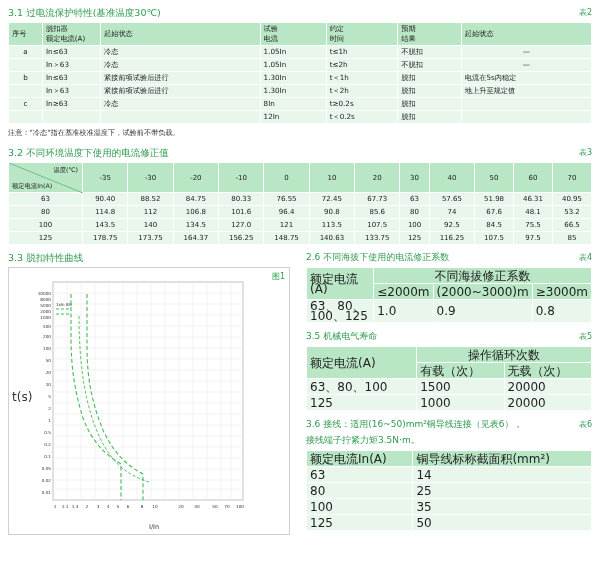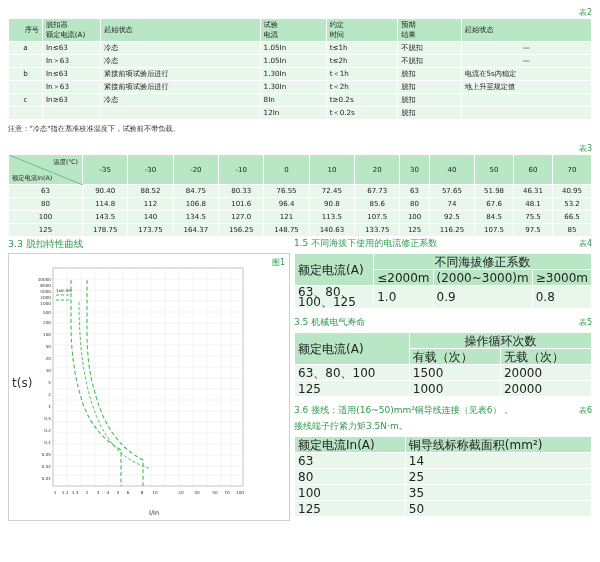--- a/index.html
+++ b/index.html
@@ -53,42 +53,42 @@
 
   .note {
     font-size: 7.2px;
     color: #333;
     margin: 3px 0 8px 0;
     line-height: 11px;
   }
 
   
   #t31 td { height: 12px; }
-  #t31 .rowlabel { text-align: right; width: 34px; margin-top: 8px; }
+  #t31 .rowlabel { text-align: left; width: 34px; margin-top: 8px; }
   #t31 .cell-in { width: 58px; }
 
   
   #t32 td { text-align: center; font-size: 7px; height: 13px; }
   #t32 .corner {
     position: relative;
     background: #b9e7c6;
     width: 74px; height: 30px;
     padding: 0;
   }
   #t32 .corner .lbl-top {
     position: absolute; right: 4px; top: 2px; font-size: 6.3px; white-space: nowrap;
   }
   #t32 .corner .lbl-bot {
     position: absolute; left: 3px; bottom: 1px; font-size: 6.3px; white-space: nowrap;
   }
   #t32 .corner svg { position: absolute; left: 0; top: 0; }
   #t32 .firstcol { text-align: center; }
 
   
-  .cols { display: flex; gap: 4px; }
+  .cols { display: flex; gap: 16px; margin-top: 6px; }
   .col-left { width: 282px; }
   .col-right { flex: 1; }
 
   .chart-box {
     border: 1px solid #cfcfcf;
     height: 268px;
     position: relative;
     background: #fff;
   }
   .chart-tag {
@@ -111,20 +111,21 @@
     font-size: 9px; color: #2e9b4e; line-height: 13px; margin: 0 0 3px 0;
   }
 </style>
 </head>
 <body>
 
 <div class="page">
 
   <div>
     <span class="tbl-tag">表2</span>
+    <div class="sec-title">3.1 过电流保护特性(基准温度30℃)</div>
 
     <table id="t31">
       <thead>
         <tr>
           <td class="c rowlabel">
             <div>序号</div>
           </td>
           <td class="cell-in">
             <div>脱扣器</div>
             <div>额定电流(A)</div>
@@ -204,20 +205,21 @@
           <td>脱扣</td>
           <td></td>
         </tr>
       </tbody>
     </table>
     <div class="note">注意："冷态"指在基准校准温度下，试验前不带负载。</div>
   </div>
 
   <div>
     <span class="tbl-tag">表3</span>
+    <div class="sec-title">3.2 不同环境温度下使用的电流修正值</div>
 
     <table id="t32">
       <thead>
         <tr>
           <td class="corner" rowspan="1">
             <svg width="74" height="30" viewBox="0 0 74 30">
               <line x1="0" y1="0" x2="74" y2="30" stroke="#6bbd85" stroke-width="1"></line>
             </svg>
             <span class="lbl-top">温度(℃)</span>
             <span class="lbl-bot">额定电流In(A)</span>
@@ -413,21 +415,21 @@
 
         <span class="chart-ylabel">t(s)</span>
         <span class="chart-xlabel">I/In</span>
       </div>
     </div>
 
     <div class="col-right">
 
       <div>
         <span class="tbl-tag">表4</span>
-        <div class="sec-title small">1.5 不同海拔下使用的电流修正系数</div>
+        <div class="sec-title small">2.6 不同海拔下使用的电流修正系数</div>
         <table id="t34">
           <thead>
             <tr>
               <td class="c1" rowspan="2">额定电流(A)</td>
               <td colspan="3" class="c">不同海拔修正系数</td>
             </tr>
             <tr>
               <td>≤2000m</td>
               <td>(2000~3000)m</td>
               <td>≥3000m</td>

